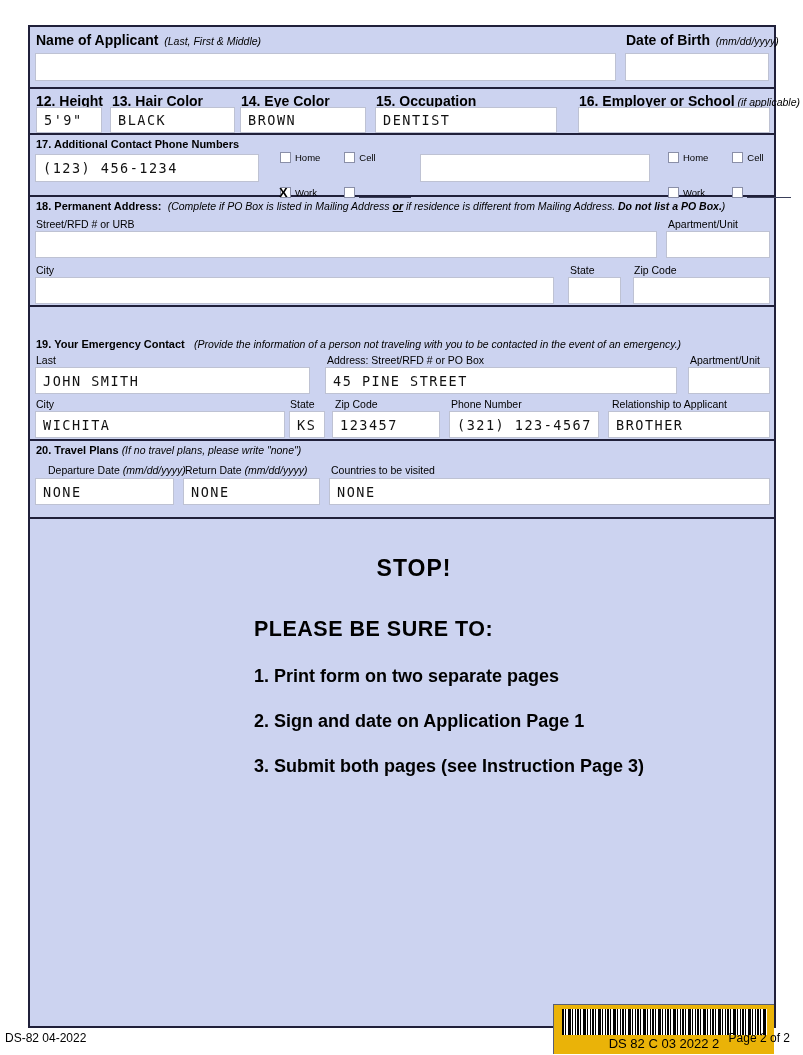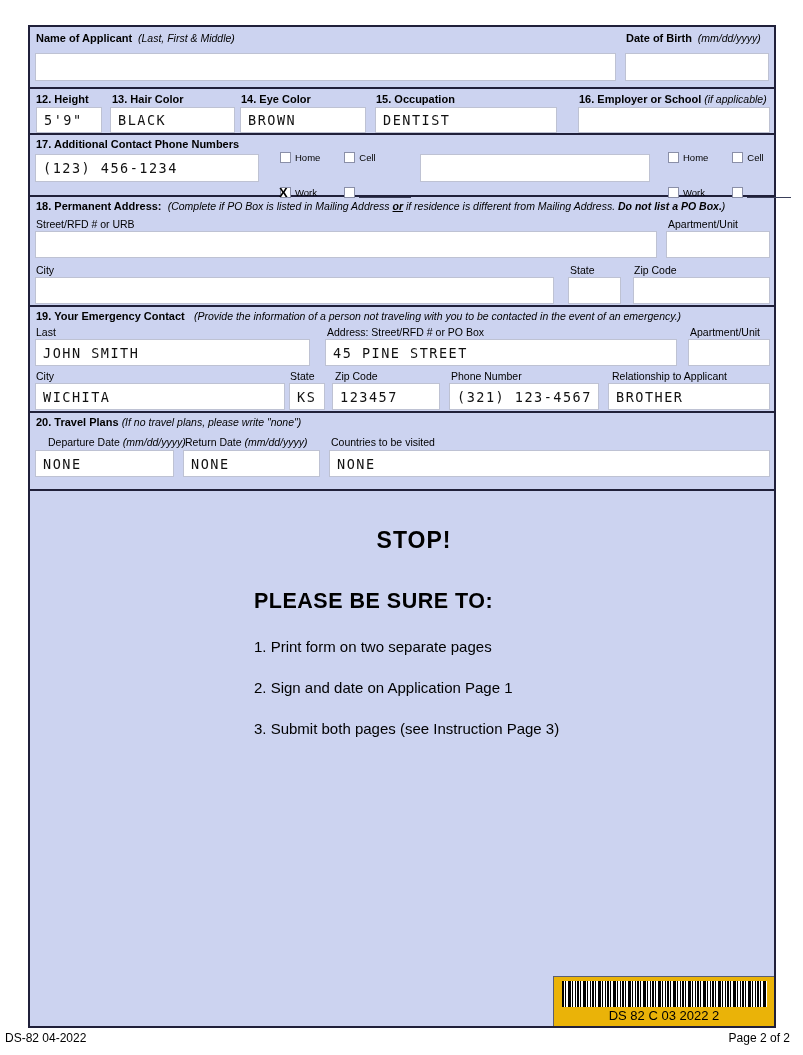--- a/index.html
+++ b/index.html
@@ -12,26 +12,26 @@
     position: absolute; left: 28px; top: 25px; width: 748px; height: 1003px;
     background: var(--form-bg, #ccd3f0);
     border: 2px solid var(--border, #20203a);
   }
   .sec { position: relative; border-bottom: 2px solid var(--border, #20203a); }
   .sec:last-child { border-bottom: none; }
   .s-name      { height: 62px; }
   .s-physical  { height: 46px; }
   .s-phones    { height: 62px; }
   .s-permaddr  { height: 110px; }
-  .s-emergency { height: 106px; }
+  .s-emergency { height: 106px; margin-top: 28px; }
   .s-travel    { height: 78px; }
   .s-stop      { height: 535px; border-bottom: none; }
 
   .lbl { position: absolute; font-size: 10.5px; color: #000; white-space: nowrap; }
-  .lbl b { font-size: 11px; }
+  .lbl b { font-size: 14px; }
   .hint { font-style: italic; font-weight: normal; }
   .title { position: absolute; left: 6px; top: 3px; font-size: 11px; font-weight: bold; white-space: nowrap; }
   .title .hint { font-weight: normal; font-size: 10.5px; }
   .u-bi { font-weight: bold; text-decoration: underline; }
   .b-i { font-weight: bold; }
 
   .in {
     position: absolute; background: #fff;
     border: 1px solid rgba(70, 80, 130, 0.35);
     font-family: "DejaVu Sans Mono", "Liberation Mono", monospace;
@@ -49,21 +49,21 @@
   .cb .xmark {
     position: absolute; left: -2px; top: -3px; font-size: 13px; font-weight: bold;
     color: #000; font-family: "Liberation Sans", sans-serif; letter-spacing: 0;
   }
   .cb-lbl { font-size: 9.5px; margin-left: 4px; color: #000; }
   .blank-line { display: inline-block; width: 52px; border-bottom: 1.5px solid #3a3f5a; height: 10px; margin-left: 4px; }
 
   .stop-block { position: absolute; left: 224px; top: 36px; width: 320px; }
   .stop-title { text-align: center; font-size: 23px; font-weight: bold; letter-spacing: 1px; }
   .stop-heading { margin-top: 35px; font-size: 21.5px; font-weight: bold; letter-spacing: 0.5px; white-space: nowrap; }
-  .stop-item { margin-top: 24px; font-size: 15px; font-weight: normal; white-space: nowrap; }
+  .stop-item { margin-top: 24px; font-size: 18px; font-weight: bold; white-space: nowrap; }
 
   .barcode-box {
     position: absolute; right: 0; bottom: 0; width: 221px; height: 50px;
     background: #eab308; border: 1px solid #5a5f74; border-right: none; border-bottom: none;
     display: flex; flex-direction: column; align-items: center;
   }
   .barcode-bars {
     margin-top: 4px; width: 205px; height: 26px;
     background: repeating-linear-gradient(90deg,
       #000 0px, #000 2px, #fff 2px, #fff 3px,

